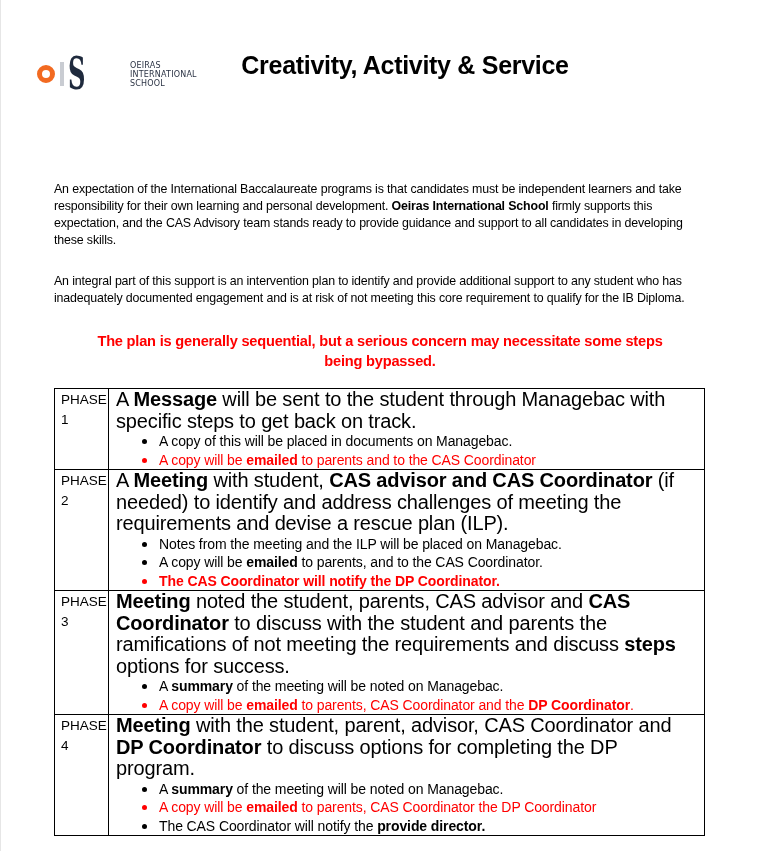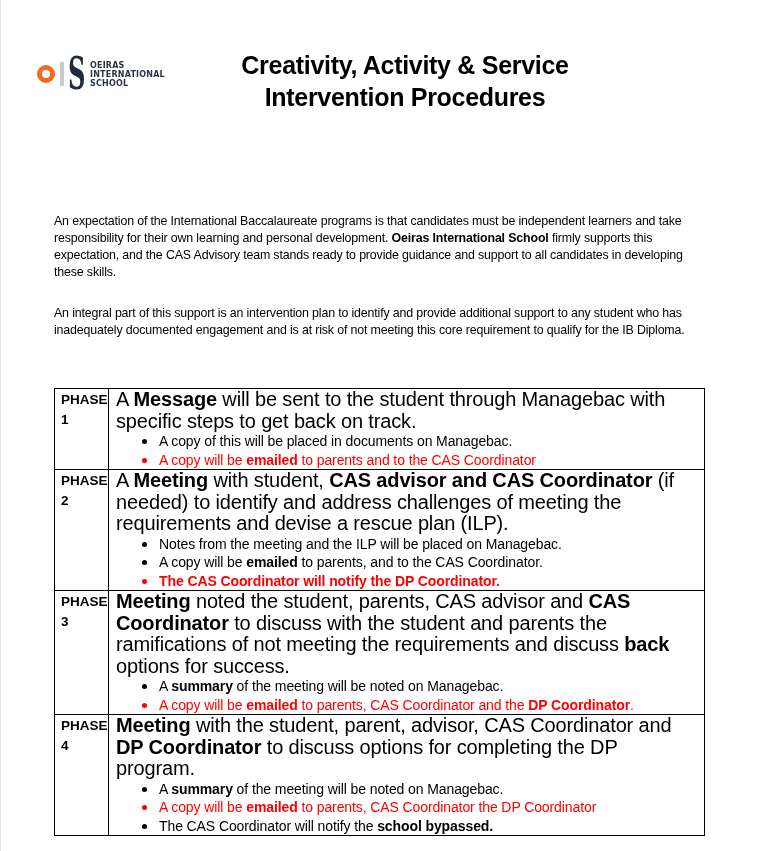--- a/index.html
+++ b/index.html
@@ -17,53 +17,53 @@
       box-sizing: border-box; margin-right: 5px;
     }
     .logo-i { width: 4px; height: 24px; background: #c9ccd2; margin-right: 4px; }
     .logo-s {
       font-family: "DejaVu Serif", serif; font-size: 44px; line-height: 44px;
       color: #1f2a3d; font-weight: bold; margin-right: 6px; transform: scaleX(0.55); transform-origin: left;
       width: 16px;
     }
     .logo-text {
       font-family: "DejaVu Sans", sans-serif; font-size: 8px; line-height: 9px;
-      font-weight: bold; color: #2b3344; letter-spacing: 0.2px;
+      font-weight: normal; color: #2b3344; letter-spacing: 0.2px; margin-left: 40px;
     }
     .title {
       position: absolute; left: 200px; top: 49px; width: 410px;
       text-align: center; font-weight: bold; font-size: 25px; line-height: 32px;
       font-family: "Liberation Sans", sans-serif; letter-spacing: -0.3px;
     }
 
     
     .para {
       position: absolute; left: 54px; width: 660px;
-      font-size: 12.4px; line-height: 17px; letter-spacing: -0.15px; margin-top: 32px;
+      font-size: 12.4px; line-height: 17px; letter-spacing: -0.15px;
     }
     .para1 { top: 181px; }
     .para2 { top: 273px; }
     .para b { font-weight: bold; }
 
     .warning {
       position: absolute; left: 50px; top: 331px; width: 660px;
       text-align: center; color: #ff0000; font-weight: bold;
       font-size: 14.6px; line-height: 20px; letter-spacing: -0.2px;
     }
 
     
     .phase-table {
       position: absolute; left: 54px; top: 388px; width: 651px;
       border-collapse: collapse; table-layout: fixed;
     }
     .phase-table td {
       border: 1px solid #000; vertical-align: top; padding: 0;
     }
     .phase-label {
-      width: 54px; font-weight: bold; font-size: 13.5px; line-height: 20px;
+      width: 54px; font-weight: normal; font-size: 13.5px; line-height: 20px;
       padding: 1px 0 0 6px !important; box-sizing: border-box;
     }
     .phase-body { padding: 0 4px 0 7px !important; }
     .phase-desc { font-size: 20px; line-height: 21.5px; letter-spacing: -0.15px; }
     .phase-desc b { font-weight: bold; }
     .bullets { list-style: none; margin: 0; padding: 0 0 0 26px; }
     .bullets li {
       position: relative; font-size: 14px; line-height: 18.5px; padding-left: 17px;
       letter-spacing: -0.1px;
     }
@@ -85,28 +85,29 @@
   <div class="logo-s">S</div>
   <div class="logo-text">
     <div>OEIRAS</div>
     <div>INTERNATIONAL</div>
     <div>SCHOOL</div>
   </div>
 </div>
 
 <div class="title">
   <div>Creativity, Activity &amp; Service</div>
-  <div>Intervention Procedures</div>
 </div>
 
 <div class="para para1"><span>An expectation of the International Baccalaureate programs is that candidates must be independent learners and take responsibility for their own learning and personal development. </span><b>Oeiras International School</b><span> firmly supports this expectation, and the CAS Advisory team stands ready to provide guidance and support to all candidates in developing these skills.</span></div>
 
 <div class="para para2">An integral part of this support is an intervention plan to identify and provide additional support to any student who has inadequately documented engagement and is at risk of not meeting this core requirement to qualify for the IB Diploma.</div>
 
 <div class="warning">
+  <div>The plan is generally sequential, but a serious concern may necessitate some steps</div>
+  <div>being bypassed.</div>
 </div>
 
 <table class="phase-table">
   <tbody id="phase-body-rows">
       <tr>
         <td class="phase-label">PHASE 1</td>
         <td class="phase-body">
           <div class="phase-desc"><span>A </span><b class="bold">Message</b><span> will be sent to the student through Managebac with specific steps to get back on track.</span></div>
           <ul class="bullets">
             <li><span>A copy of this will be placed in documents on Managebac.</span></li>
@@ -121,32 +122,32 @@
           <ul class="bullets">
             <li><span>Notes from the meeting and the ILP will be placed on Managebac.</span></li>
             <li><span>A copy will be </span><b class="bold">emailed</b><span> to parents, and to the CAS Coordinator.</span></li>
             <li class="red"><b class="bold">The CAS Coordinator will notify the DP Coordinator.</b></li>
           </ul>
         </td>
       </tr>
       <tr>
         <td class="phase-label">PHASE 3</td>
         <td class="phase-body">
-          <div class="phase-desc"><b class="bold">Meeting</b><span> noted the student, parents, CAS advisor and </span><b class="bold">CAS Coordinator</b><span> to discuss with the student and parents the ramifications of not meeting the requirements and discuss </span><b class="bold">back</b><span> options for success.</span></div>
+          <div class="phase-desc"><b class="bold">Meeting</b><span> noted the student, parents, CAS advisor and </span><b class="bold">CAS Coordinator</b><span> to discuss with the student and parents the ramifications of not meeting the requirements and discuss </span><b class="bold">steps</b><span> options for success.</span></div>
           <ul class="bullets">
             <li><span>A </span><b class="bold">summary</b><span> of the meeting will be noted on Managebac.</span></li>
             <li class="red"><span>A copy will be </span><b class="bold">emailed</b><span> to parents, CAS Coordinator and the </span><b class="bold">DP Coordinator</b><span>.</span></li>
           </ul>
         </td>
       </tr>
       <tr>
         <td class="phase-label">PHASE 4</td>
         <td class="phase-body">
           <div class="phase-desc"><b class="bold">Meeting</b><span> with the student, parent, advisor, CAS Coordinator and </span><b class="bold">DP Coordinator</b><span> to discuss options for completing the DP program.</span></div>
           <ul class="bullets">
             <li><span>A </span><b class="bold">summary</b><span> of the meeting will be noted on Managebac.</span></li>
             <li class="red"><span>A copy will be </span><b class="bold">emailed</b><span> to parents, CAS Coordinator the DP Coordinator</span></li>
-            <li><span>The CAS Coordinator will notify the </span><b class="bold">school bypassed.</b></li>
+            <li><span>The CAS Coordinator will notify the </span><b class="bold">provide director.</b></li>
           </ul>
         </td>
       </tr>
     </tbody>
 </table>
 
 </body></html>

